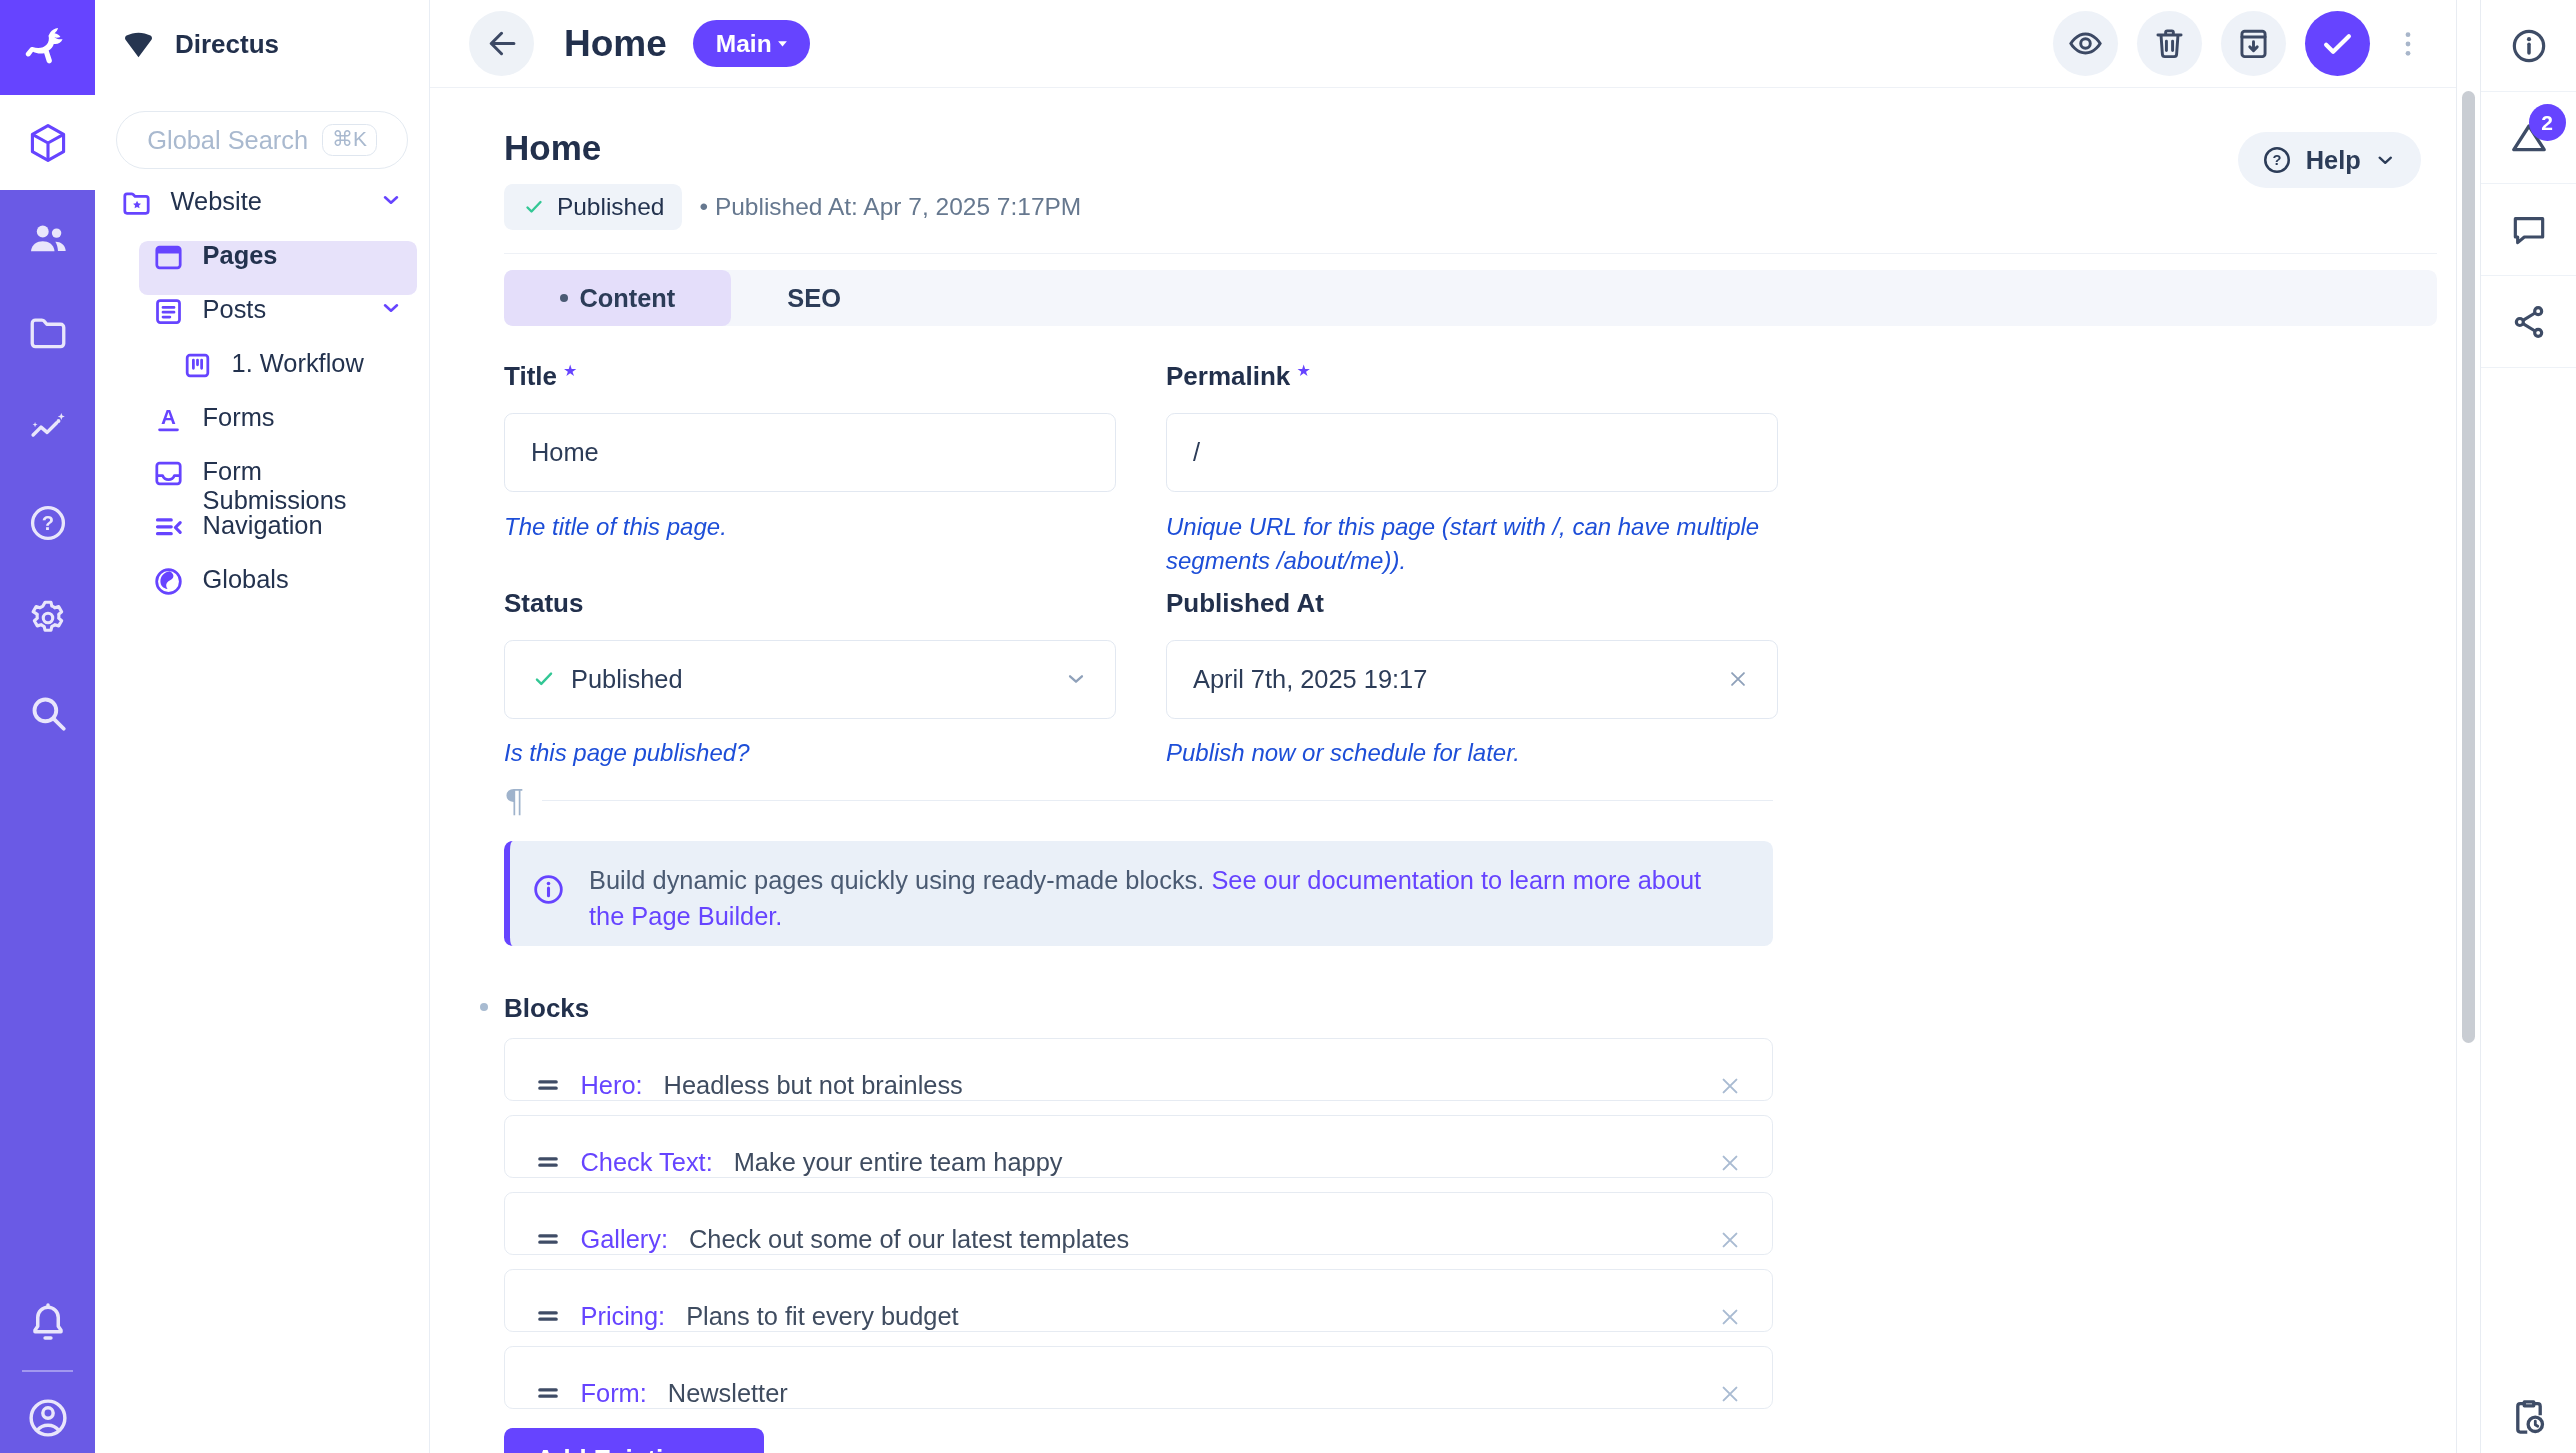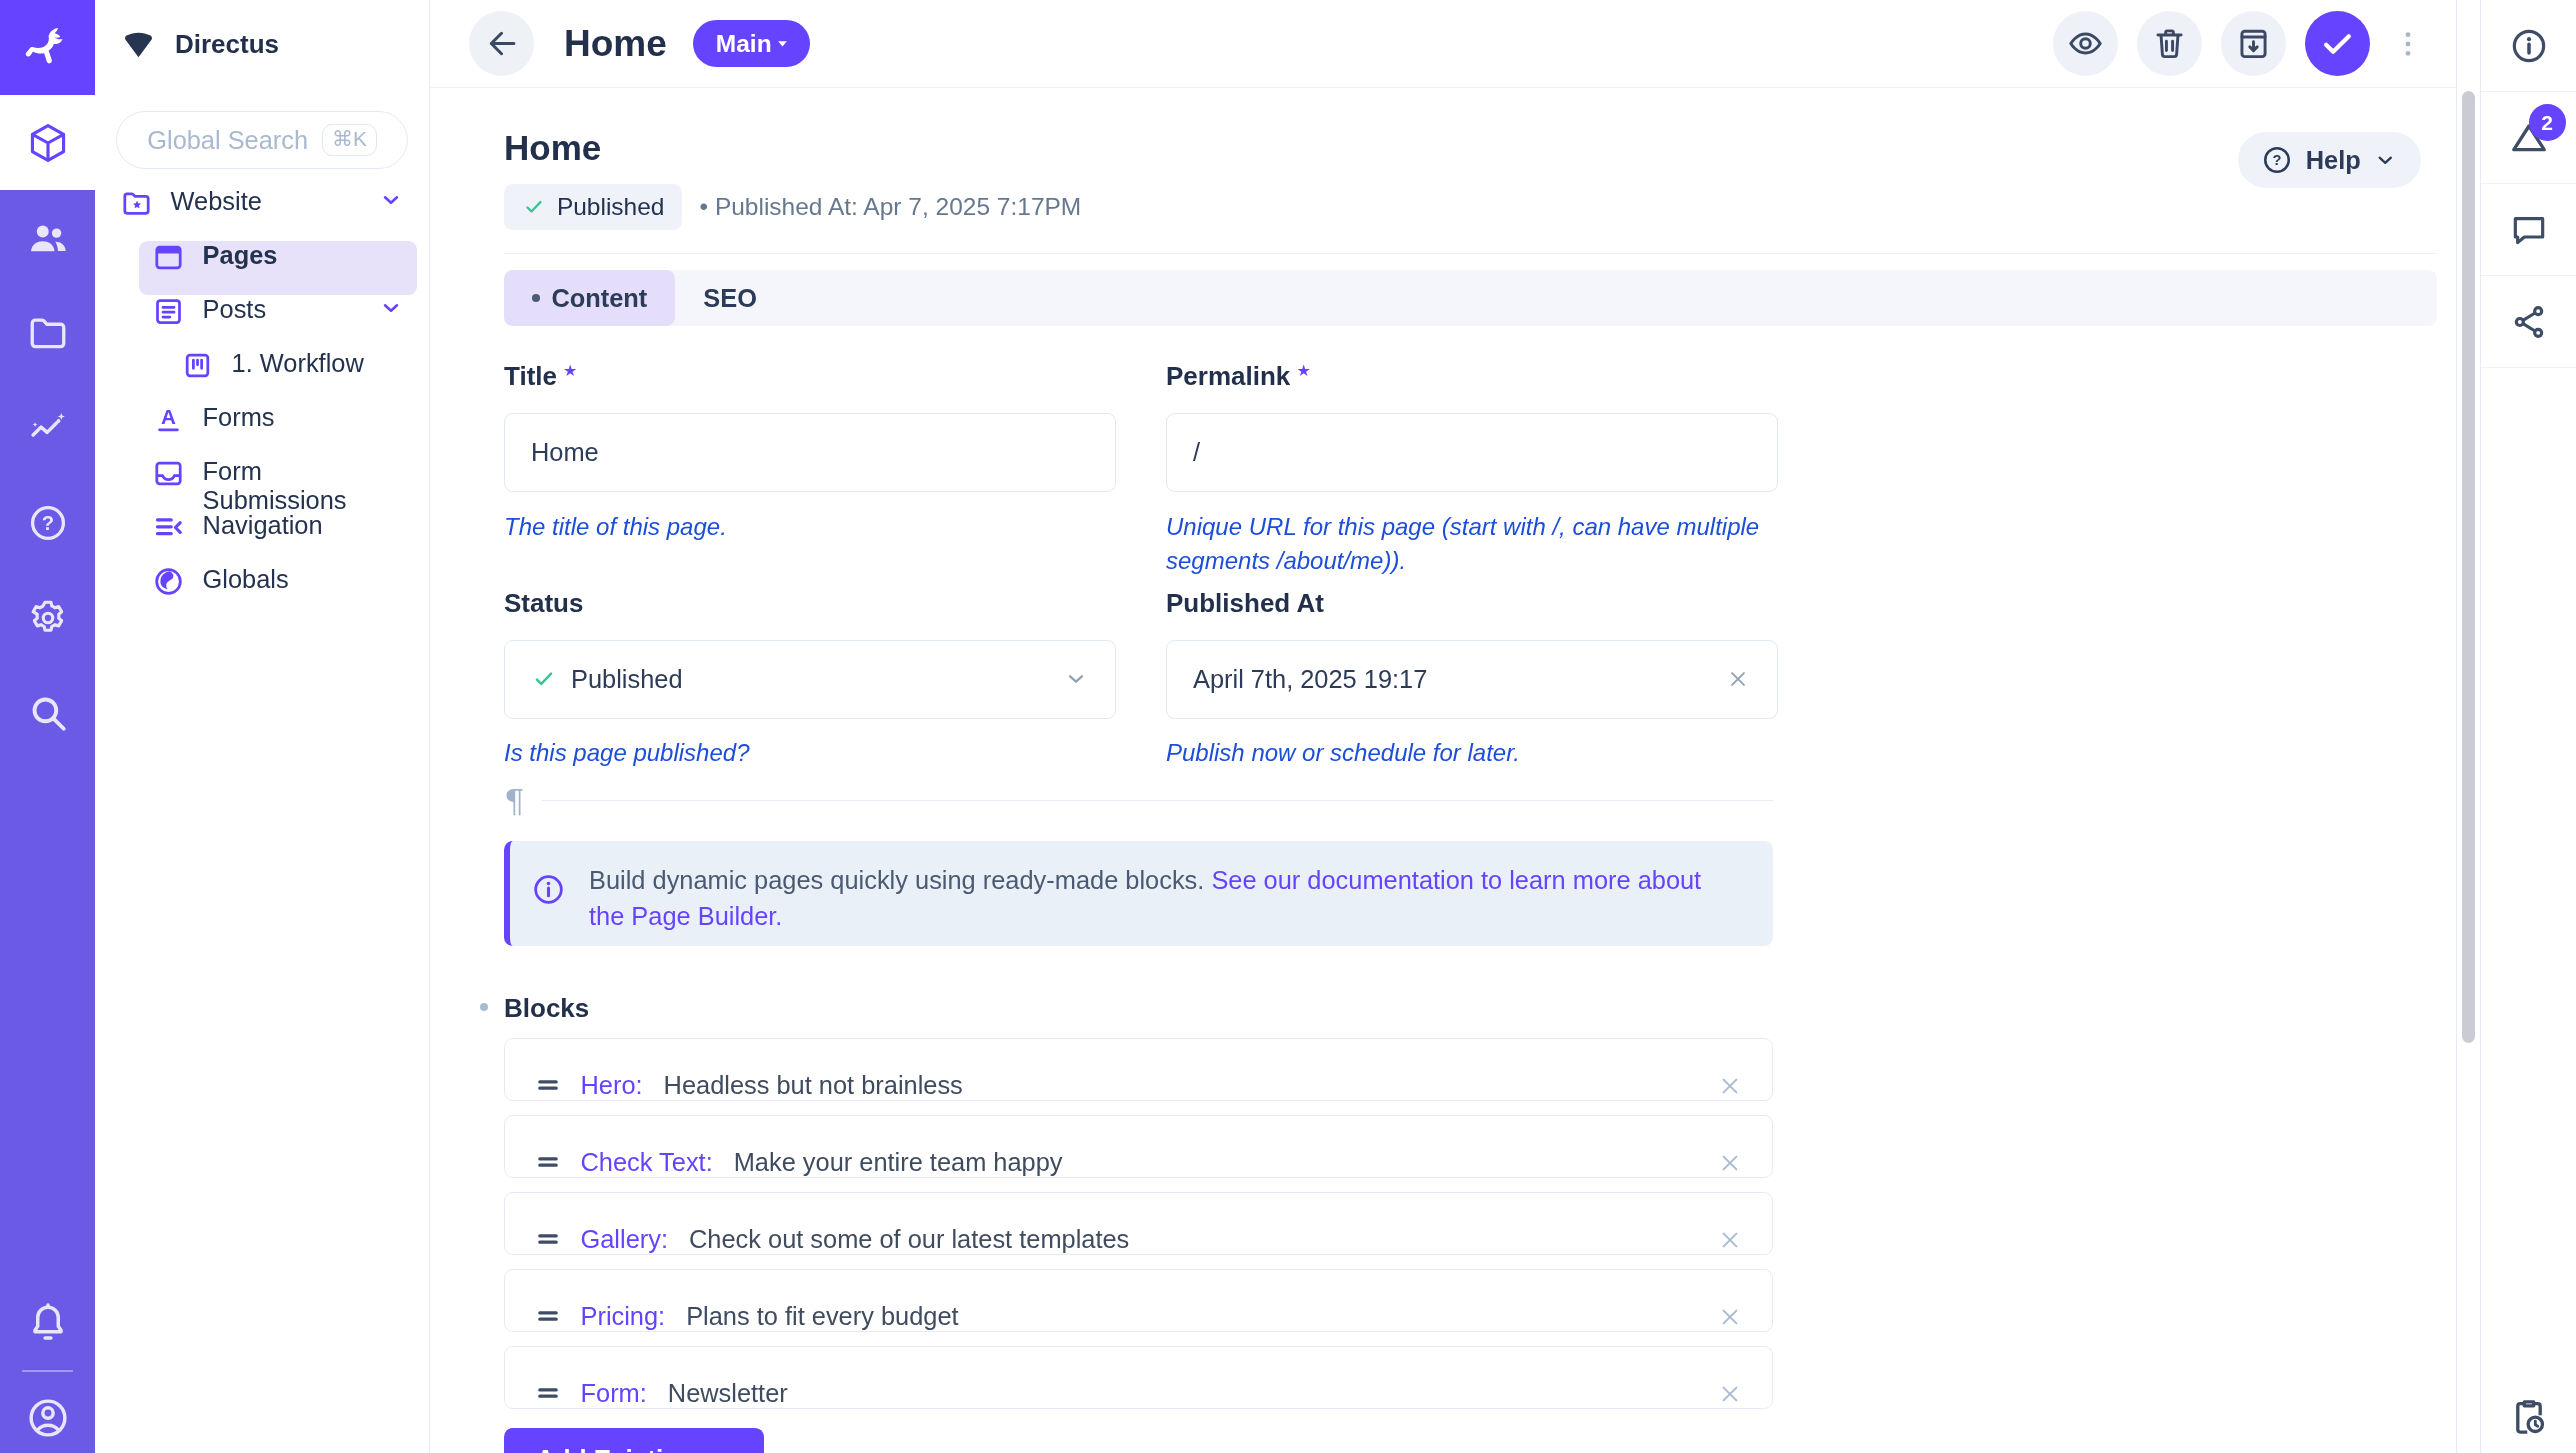--- a/index.html
+++ b/index.html
@@ -51,21 +51,21 @@
   .page-title { font-size:35px; font-weight:700; color:#22304c; }
   .status-row { display:flex; align-items:center; gap:17.5px; margin-top:16px; }
   .status-chip { display:flex; align-items:center; gap:11.4px; background:#eff3f9; border-radius:8.8px; height:46px;
     padding:0 17.5px; font-size:24.5px; color:#23324e; }
   .meta { font-size:24.5px; color:#66788f; }
   .help-btn { position:absolute; top:44px; right:35px; height:56px; border-radius:28px; background:#eff3f9;
     display:flex; align-items:center; gap:12.3px; padding:0 23px; font-size:25.4px; font-weight:600; color:#2c3c58; cursor:pointer; }
   .title-divider { margin-top:23px; border-top:1.8px solid #eef1f6; }
 
   .tabbar { margin-top:16px; background:#f4f6fb; border-radius:8.8px; height:56px; display:flex; align-items:center; }
-  .tab { height:56px; display:flex; align-items:center; gap:11.4px; padding:0 28px; font-size:25.4px; font-weight:600;
+  .tab { height:56px; display:flex; align-items:center; gap:11.4px; padding:0 56px; font-size:25.4px; font-weight:600;
     color:#2c3c58; border-radius:8.8px; cursor:pointer; }
   .tab.active { background:#e4defa; }
   .tab-dot { width:8px; height:8px; border-radius:50%; background:#4a5a74; }
 
   .fields { display:grid; grid-template-columns:612px 612px; column-gap:50px; row-gap:8.8px; margin-top:35px; }
   .field-label { font-size:26px; font-weight:700; color:#22304c; display:flex; align-items:flex-start; gap:6.1px; }
   .req-star { color:#6644ff; font-size:16px; line-height:1; transform:translateY(1.8px); }
   .input { margin-top:21px; height:79px; border:1.8px solid #e2e8f1; border-radius:8.8px; display:flex; align-items:center;
     padding:0 26px; font-size:25.4px; color:#2c3c58; background:#fff; cursor:text; }
   .input .chev { margin-left:auto; color:#8fa1ba; }

